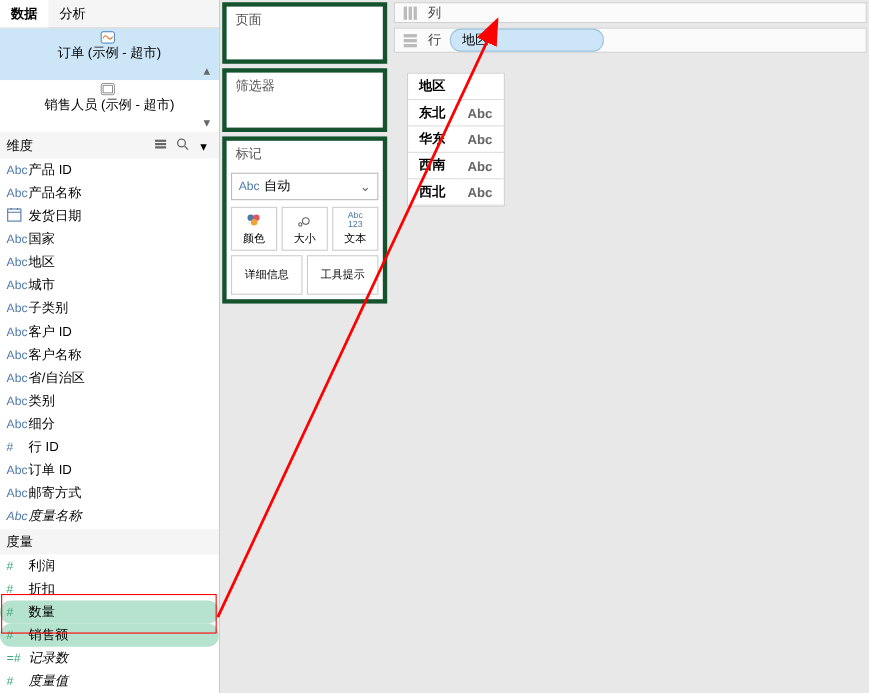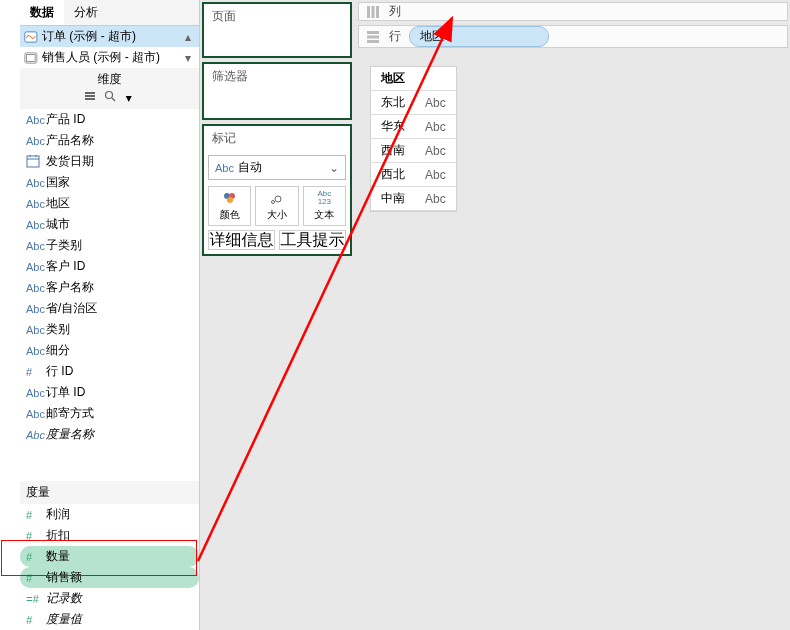--- a/index.html
+++ b/index.html
@@ -1,58 +1,58 @@
 <!DOCTYPE html>
 <html><head>
 <meta charset="utf-8">
 <style>
 * { box-sizing: border-box; margin: 0; padding: 0; }
 body { font-family: "Microsoft YaHei", Arial, sans-serif; font-size: 12px; color: #000; background: #fff; width: 790px; height: 630px; overflow: hidden; position: relative; }
 .container { display: flex; width: 100%; height: 100%; }
-.left-panel { width: 200px; background: #fff; border-right: 1px solid #ccc; display: flex; flex-direction: column; padding-left: 20px; }
+.left-panel { width: 200px; background: #fff; border-right: 1px solid #ccc; display: flex; flex-direction: column; }
 .tab-row { display: flex; background: #f5f5f5; border-bottom: 1px solid #ccc; }
 .tab { padding: 4px 10px; cursor: pointer; }
 .tab.active { background: #fff; font-weight: bold; }
-.datasource-row { display: flex; align-items: center; padding: 2px 4px; background: #fff; }
+.datasource-row { display: flex; align-items: center; padding: 2px 4px; background: #fff; flex-direction: column; }
 .datasource-row.selected { background: #cde6f7; }
 .ds-icon { width: 14px; height: 12px; margin-right: 4px; display: inline-flex; }
 .scroll-hint { width: 14px; text-align: center; color: #666; margin-left: auto; }
-.section-header { display: flex; align-items: center; justify-content: space-between; padding: 3px 6px; background: #f5f5f5; font-weight: normal; flex-direction: column; }
+.section-header { display: flex; align-items: center; justify-content: space-between; padding: 3px 6px; background: #f5f5f5; font-weight: normal; }
 .search-btn { width: 16px; height: 16px; display: inline-flex; align-items: center; justify-content: center; cursor: pointer; }
 .dropdown-btn { width: 16px; height: 16px; display: inline-flex; align-items: center; justify-content: center; cursor: pointer; }
 .field-list { overflow-y: auto; }
 .field-item { display: flex; align-items: center; padding: 2px 4px; cursor: pointer; white-space: nowrap; }
 .field-item.dim .type-ico { color: #4e79a7; }
 .field-item.meas .type-ico { color: #3ba778; }
 .field-item.meas.italic { font-style: italic; }
 .type-ico { width: 22px; display: inline-block; font-size: 11px; text-align: left; padding-left: 2px; }
 .field-item.selected { background: #b6e2d0; border-radius: 10px; }
 .measures-header { padding: 3px 6px; background: #f5f5f5; }
 .right-panel { flex: 1; background: #e8e8e8; display: flex; flex-direction: column; }
-.card { background: #fff; border: 2px solid #14532d; margin: 2px; }
+.card { background: #fff; border: 4px solid #14532d; margin: 2px; }
 .card-title { padding: 4px 8px; color: #555; font-size: 12px; }
 .card-body { padding: 4px; }
 .pages-card { width: 150px; height: 56px; }
 .columns-shelf, .rows-shelf { flex: 1; background: #fbfbfb; border: 1px solid #d0d0d0; margin: 2px; display: flex; align-items: center; height: 26px; padding: 0 6px; gap: 8px; }
 .shelf-icon { width: 16px; height: 16px; display: inline-flex; color: #888; }
 .shelf-label { color: #444; }
 .pill { background: #cde6f7; border: 1px solid #9ac3e0; border-radius: 10px; padding: 1px 10px; font-size: 12px; display: inline-flex; align-items: center; min-width: 140px; }
 .filters-card { width: 150px; height: 58px; }
 .marks-card { width: 150px; }
 .marks-dropdown { width: 100%; border: 1px solid #bbb; padding: 3px 6px; display: flex; align-items: center; gap: 4px; background: #fff; cursor: pointer; }
 .marks-dropdown .abc { color: #4e79a7; font-size: 11px; }
 .marks-dropdown .chev { margin-left: auto; color: #666; }
 .marks-buttons { display: grid; grid-template-columns: repeat(3, 1fr); gap: 4px; margin-top: 6px; }
 .mark-btn { border: 1px solid #ccc; background: #fff; height: 40px; display: flex; flex-direction: column; align-items: center; justify-content: center; font-size: 10px; gap: 2px; cursor: pointer; }
 .mark-btn .ic { width: 16px; height: 16px; }
 .marks-buttons2 { display: grid; grid-template-columns: repeat(2, 1fr); gap: 4px; margin-top: 4px; }
-.mark-btn2 { border: 1px solid #ccc; background: #fff; height: 20px; display: flex; align-items: center; justify-content: center; font-size: 16px; cursor: pointer; }
+.mark-btn2 { border: 1px solid #ccc; background: #fff; height: 36px; display: flex; align-items: center; justify-content: center; font-size: 10px; cursor: pointer; }
 .viz-area { position: absolute; left: 370px; top: 66px; background: #fff; border: 1px solid #d0d0d0; }
 .viz-table { border-collapse: collapse; }
-.viz-table th, .viz-table td { border-bottom: 1px solid #ddd; padding: 3px 10px; font-size: 12px; text-align: left; }
+.viz-table th, .viz-table td { border-bottom: 1px solid #ddd; padding: 3px 10px; font-size: 12px; text-align: left; font-weight: bold; }
 .viz-table th { font-weight: bold; }
 .viz-table td.val { text-align: right; color: #666; }
 .selection-box { position: absolute; border: 1px solid red; pointer-events: none; }
 .arrow-svg { position: absolute; pointer-events: none; }
 .col-right { display: flex; flex-direction: column; flex: 1; }
 .mid-row { display: flex; align-items: flex-start; }
 .left-cards { display: flex; flex-direction: column; width: 156px; }
 </style>
 </head>
 <body>
@@ -314,24 +314,20 @@
           <td class="val">Abc</td>
         </tr>
         <tr>
           <td>西南</td>
           <td class="val">Abc</td>
         </tr>
         <tr>
           <td>西北</td>
           <td class="val">Abc</td>
         </tr>
-        <tr>
-          <td>中南</td>
-          <td class="val">Abc</td>
-        </tr>
       </tbody>
   </table>
 </div>
 
 <div class="selection-box" style="left:1px; top:540px; width:196px; height:36px;"></div>
 
 <svg class="arrow-svg" style="left:0;top:0;width:790px;height:630px;">
   <defs>
     <marker id="arrowhead" markerWidth="10" markerHeight="8" refX="9" refY="4" orient="auto">
       <polygon points="0 0, 10 4, 0 8" fill="red"></polygon>

